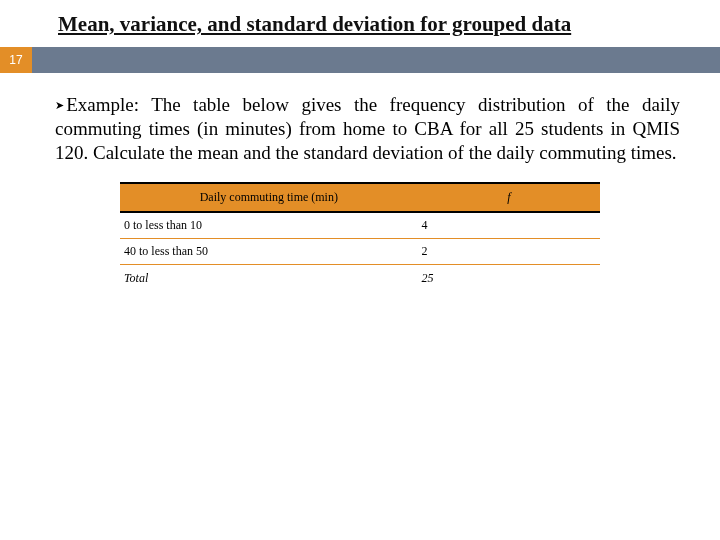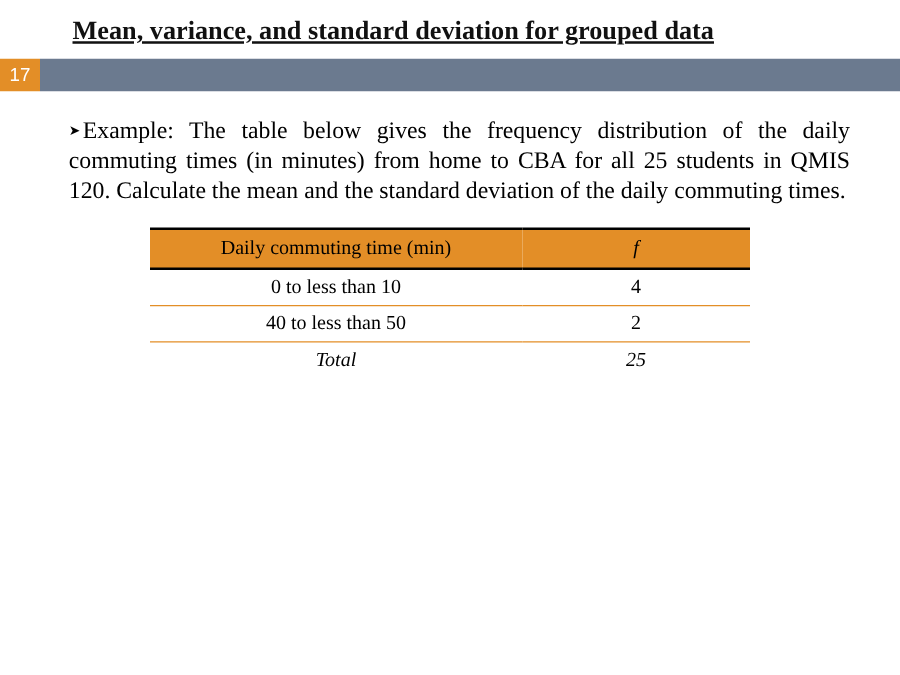--- a/index.html
+++ b/index.html
@@ -29,21 +29,21 @@
     display: flex;
     align-items: stretch;
     width: 100%;
     height: 26px;
   }
   .page-num {
     width: 32px;
     background: #e38e27;
     color: #fff;
     font-family: Arial, sans-serif;
-    font-size: 15px;
+    font-size: 12px;
     display: flex;
     align-items: center;
     justify-content: center;
   }
   .bar {
     flex: 1;
     background: #6b7a8f;
   }
   .content {
     padding: 20px 40px 0 55px;
@@ -57,33 +57,32 @@
     vertical-align: 2px;
     margin-right: 2px;
   }
   .table-wrap {
     margin: 18px auto 0 auto;
     width: 480px;
   }
   table {
     border-collapse: collapse;
     width: 100%;
-    font-size: 16px;
+    font-size: 12px;
   }
   th {
     background: #e38e27;
     font-weight: normal;
     padding: 6px 4px;
     border-top: 2px solid #000;
     border-bottom: 2px solid #000;
   }
   th:first-child { width: 62%; }
   th:last-child { width: 38%; font-style: italic; font-family: Georgia, serif; }
   td {
-    text-align: center;
     padding: 5px 4px;
     border-bottom: 1.5px solid #e38e27;
   }
   tr.total td {
     font-style: italic;
     border-bottom: none;
     padding-top: 6px;
     font-family: Liberation Serif, serif;
   }
 </style>

